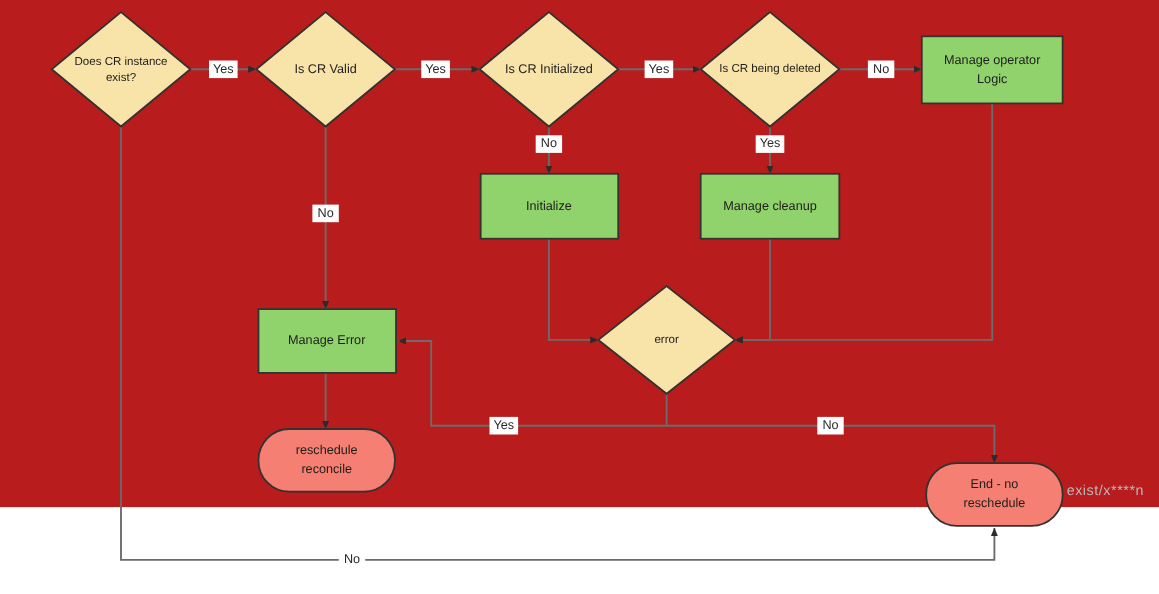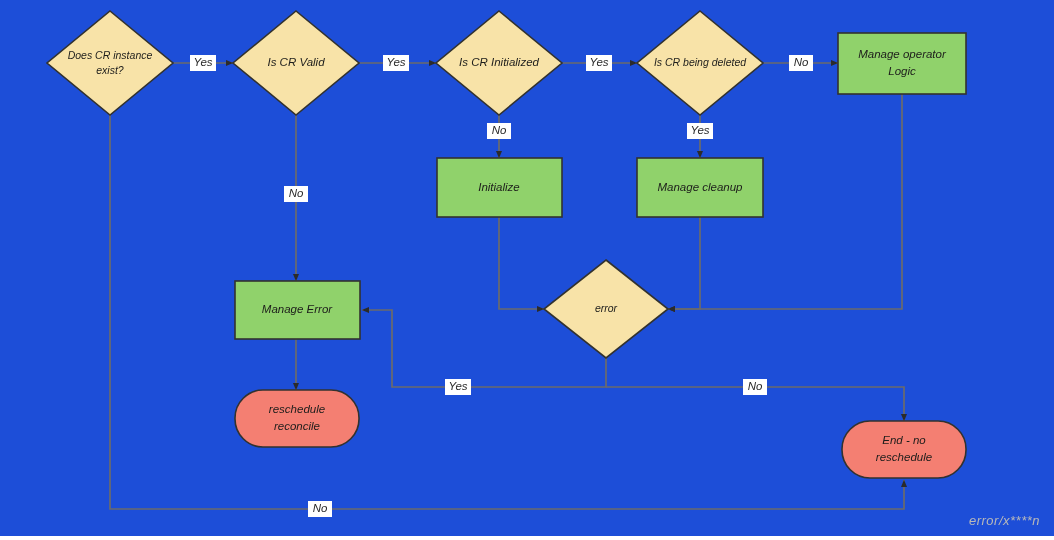--- a/index.html
+++ b/index.html
@@ -9,23 +9,22 @@
   }
   body {
     width: 1054px;
     height: 540px;
     overflow: hidden;
     font-family: "Liberation Sans", sans-serif;
   }
   #canvas {
     position: relative;
     width: 1054px;
-    height: 536px;
-    background: #1d4ed8;
-    font-style: italic;
+    height: 461px;
+    background: #b91c1c;
   }
   svg#flow {
     position: absolute;
     left: 0;
     top: 0;
     width: 1054px;
     height: 540px;
   }
   .node-shape {
     stroke: #32322f;
@@ -201,14 +200,14 @@
 
       <g>
         <rect class="node-shape terminal" x="842" y="421" width="124" height="57" rx="28" ry="28"></rect>
         <text class="node-label" x="904" y="441">End - no</text>
         <text class="node-label" x="904" y="458">reschedule</text>
       </g>
 
     </g>
   </svg>
 
-  <div class="watermark">error/x****n</div>
+  <div class="watermark">exist/x****n</div>
 </div>
 
 </body></html>

